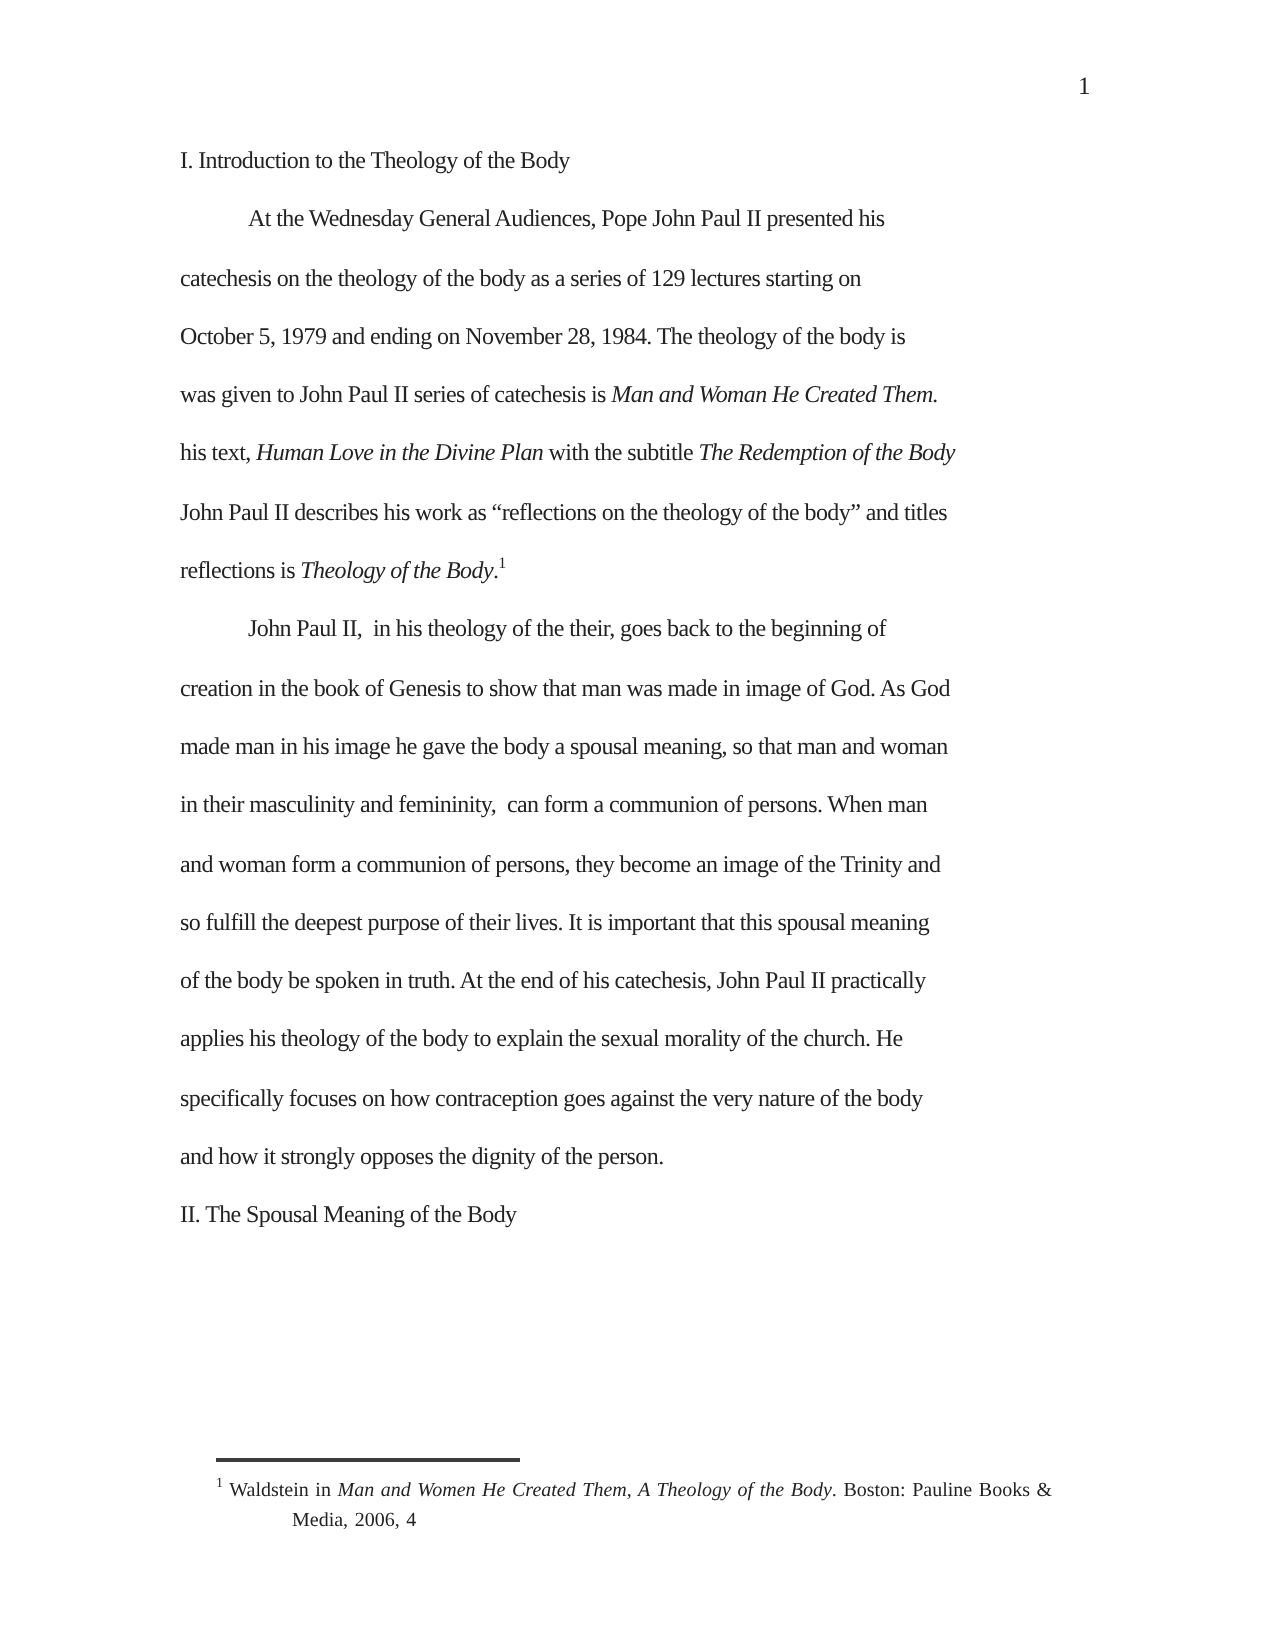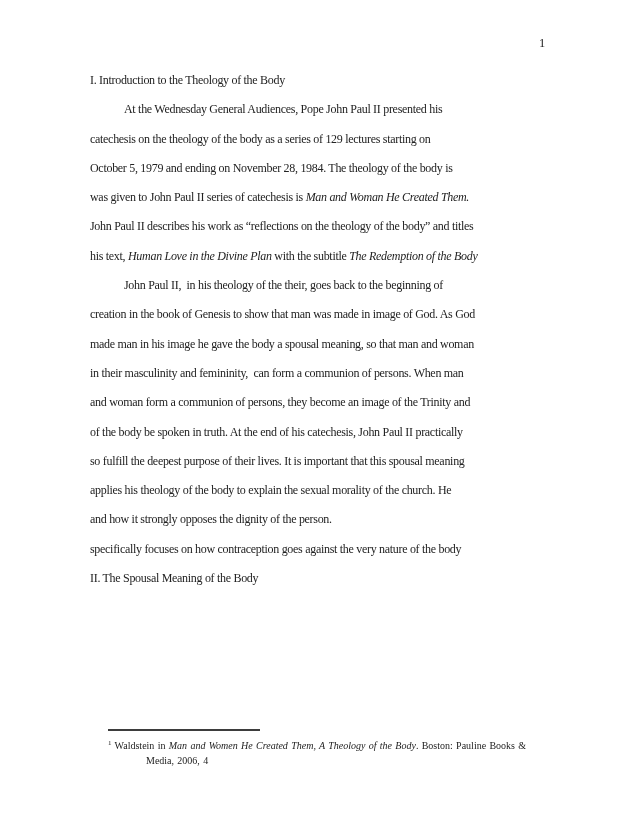--- a/index.html
+++ b/index.html
@@ -83,32 +83,33 @@
 <div class="page">
 
   <div class="page-number">1</div>
 
   <div class="content" id="doc-body">
       <div class="line"><span>I. Introduction to the Theology of the Body</span></div>
       <div class="line indent"><span>At the Wednesday General Audiences, Pope John Paul II presented his</span></div>
       <div class="line"><span>catechesis on the theology of the body as a series of 129 lectures starting on</span></div>
       <div class="line"><span>October 5, 1979 and ending on November 28, 1984. The theology of the body is</span></div>
       <div class="line"><span>was given to John Paul II series of catechesis is </span><span class="it">Man and Woman He Created Them.</span></div>
+      <div class="line"><span>his text, </span><span class="it">Human Love in the Divine Plan</span><span> with the subtitle </span><span class="it">The Redemption of the Body</span></div>
       <div class="line"><span>John Paul II describes his work as “reflections on the theology of the body” and titles</span></div>
-      <div class="line"><span>his text, </span><span class="it">Human Love in the Divine Plan</span><span> with the subtitle </span><span class="it">The Redemption of the Body</span></div>
+      <div class="line"><span>reflections is </span><span class="it">Theology of the Body</span><span>.</span><span class="sup">1</span></div>
       <div class="line indent"><span>John Paul II,  in his theology of the their, goes back to the beginning of</span></div>
       <div class="line"><span>creation in the book of Genesis to show that man was made in image of God. As God</span></div>
       <div class="line"><span>made man in his image he gave the body a spousal meaning, so that man and woman</span></div>
       <div class="line"><span>in their masculinity and femininity,  can form a communion of persons. When man</span></div>
       <div class="line"><span>and woman form a communion of persons, they become an image of the Trinity and</span></div>
+      <div class="line"><span>so fulfill the deepest purpose of their lives. It is important that this spousal meaning</span></div>
       <div class="line"><span>of the body be spoken in truth. At the end of his catechesis, John Paul II practically</span></div>
-      <div class="line"><span>so fulfill the deepest purpose of their lives. It is important that this spousal meaning</span></div>
       <div class="line"><span>applies his theology of the body to explain the sexual morality of the church. He</span></div>
+      <div class="line"><span>specifically focuses on how contraception goes against the very nature of the body</span></div>
       <div class="line"><span>and how it strongly opposes the dignity of the person.</span></div>
-      <div class="line"><span>specifically focuses on how contraception goes against the very nature of the body</span></div>
       <div class="line"><span>II. The Spousal Meaning of the Body</span></div>
     </div>
 
   <div class="footnote-area">
     <div class="footnote-rule"></div>
     <div id="footnote-lines">
         <div class="fn-line"><span class="sup">1</span><span> Waldstein in </span><span class="it">Man and Women He Created Them, A Theology of the Body</span><span>. Boston: Pauline Books &amp;</span></div>
         <div class="fn-line indent"><span>Media, 2006, 4</span></div>
       </div>
   </div>

